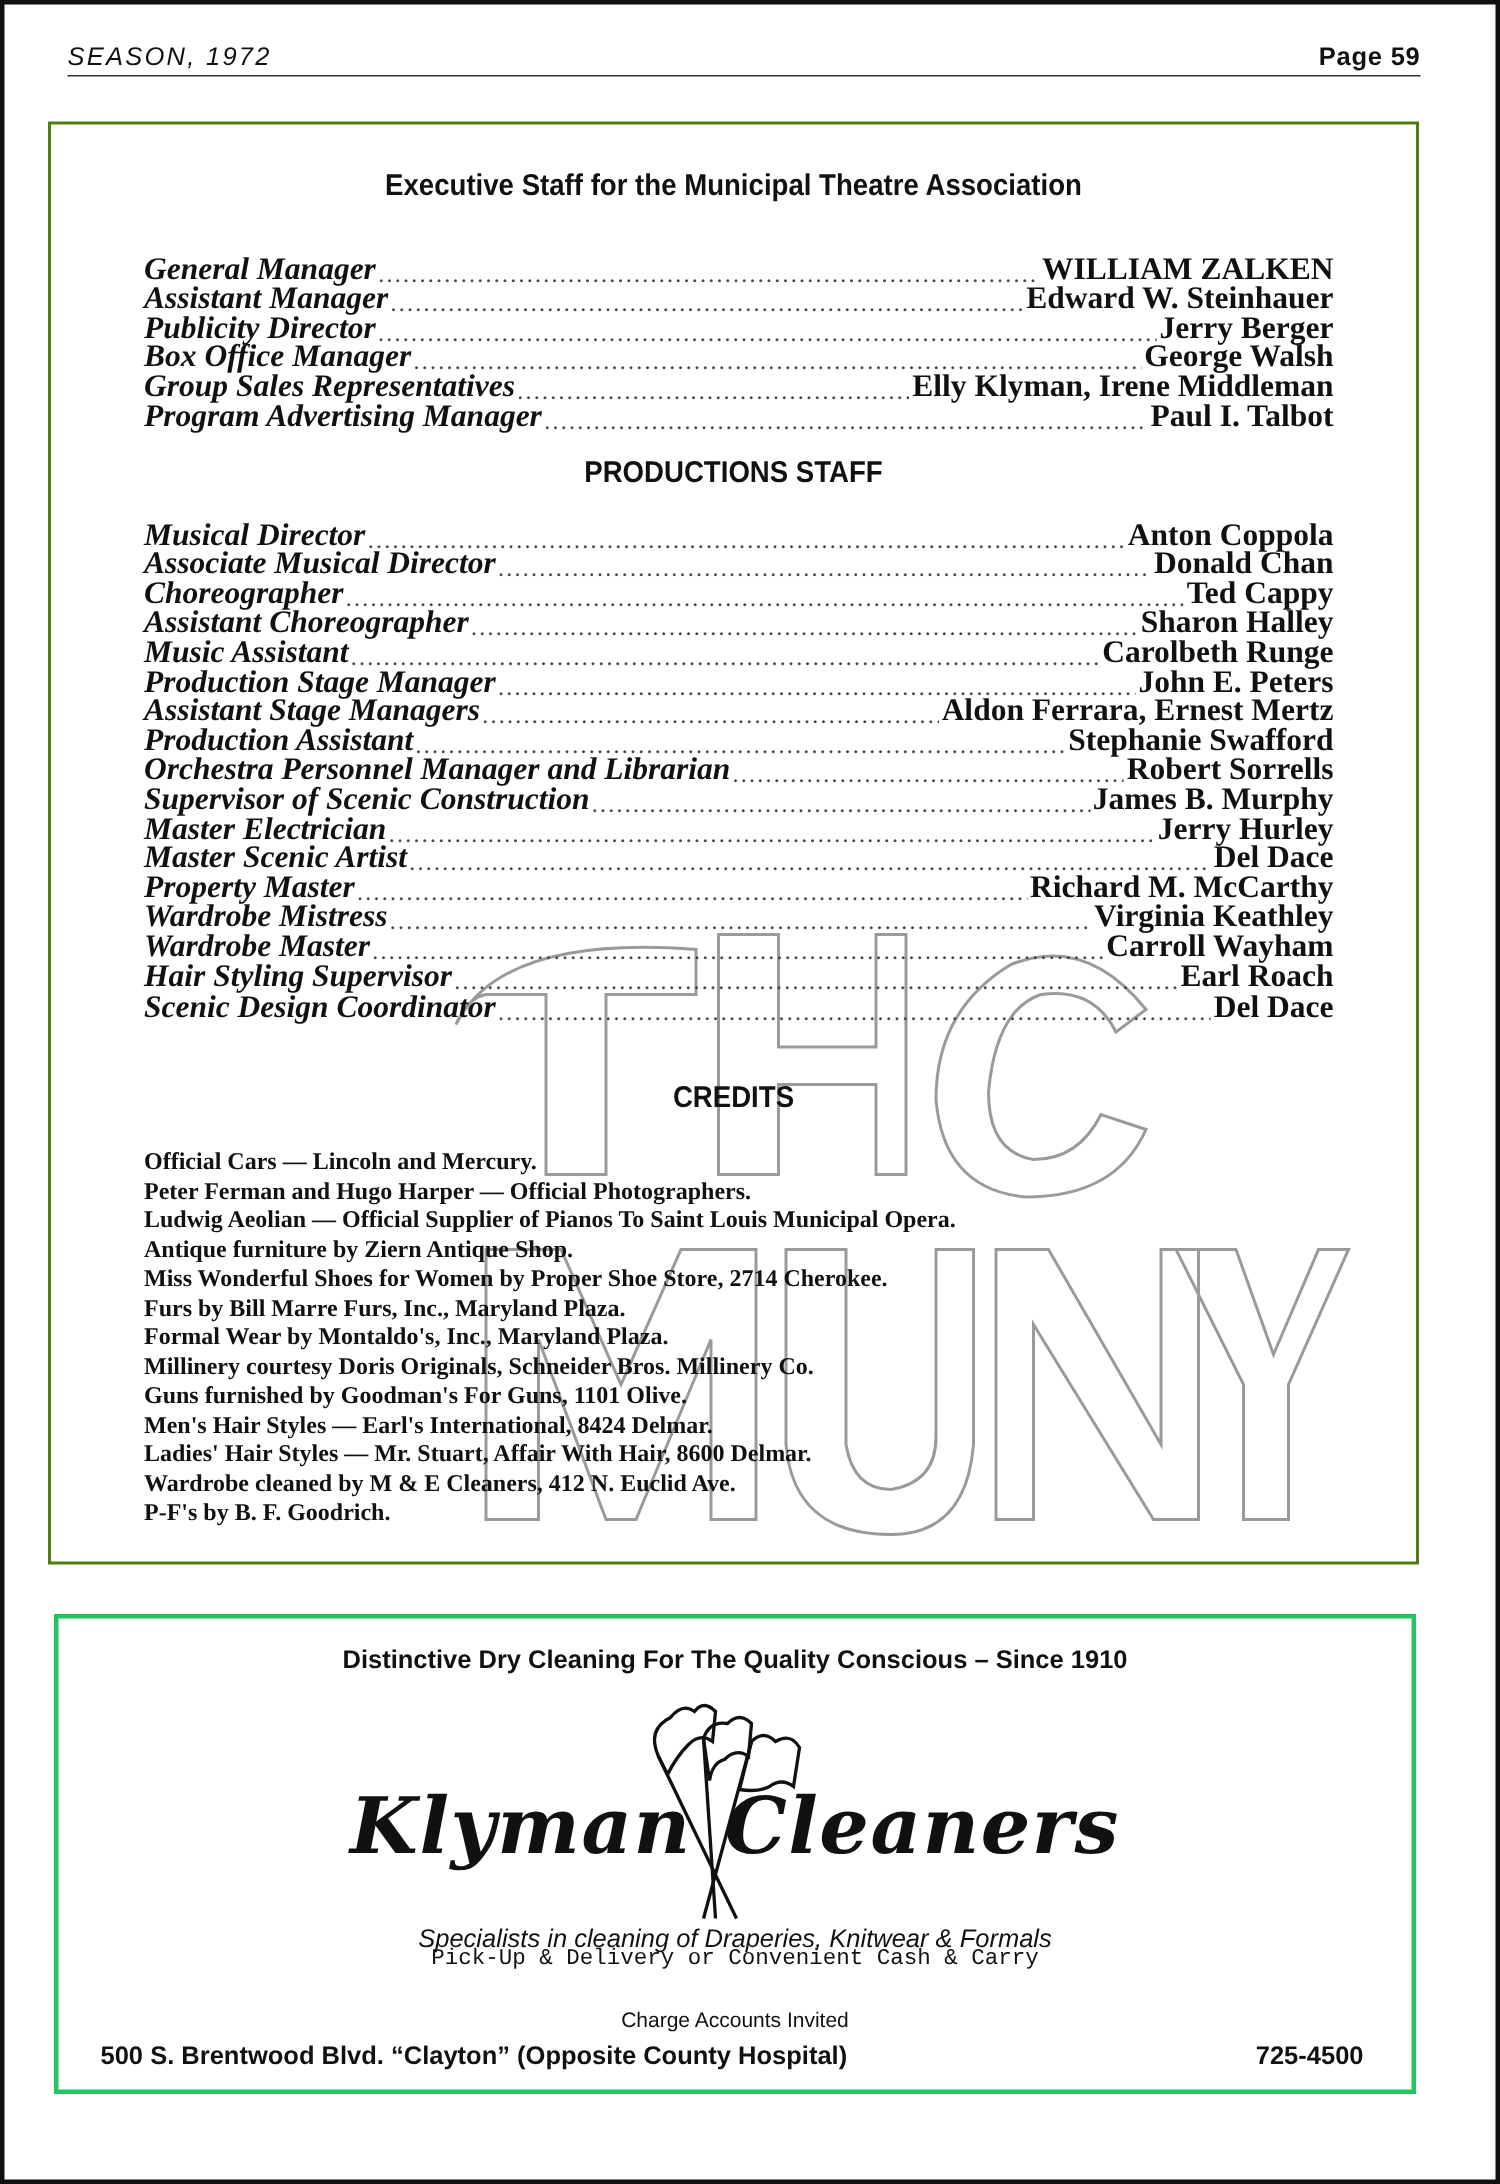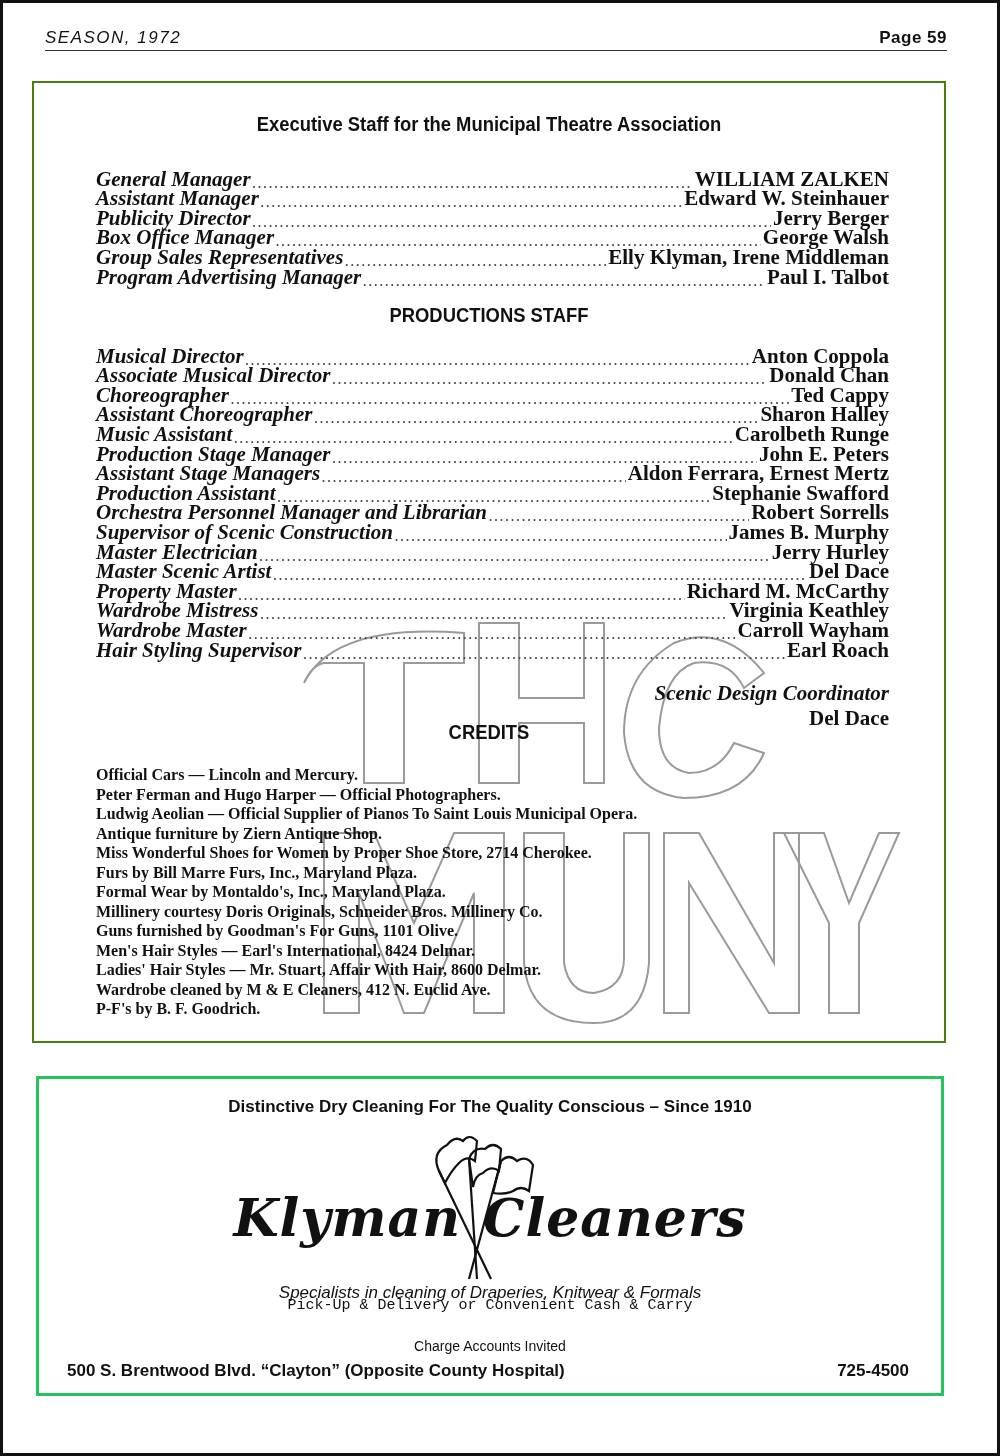--- a/index.html
+++ b/index.html
@@ -222,21 +222,21 @@
     <div class="row">
         <span class="role">Wardrobe Master</span>
         <span class="dots"></span>
         <span class="name">Carroll Wayham</span>
       </div>
     <div class="row">
         <span class="role">Hair Styling Supervisor</span>
         <span class="dots"></span>
         <span class="name">Earl Roach</span>
       </div>
-    <div class="row" style="margin-top:18px;flex-direction:column;">
+    <div class="row" style="margin-top:2px;">
         <span class="role">Scenic Design Coordinator</span>
         <span class="dots"></span>
         <span class="name">Del Dace</span>
       </div>
   </div>
 
   <div class="section-title" style="top:638px;">CREDITS</div>
 
   <div class="credits">
     <div class="credit-line">Official Cars — Lincoln and Mercury.</div>

